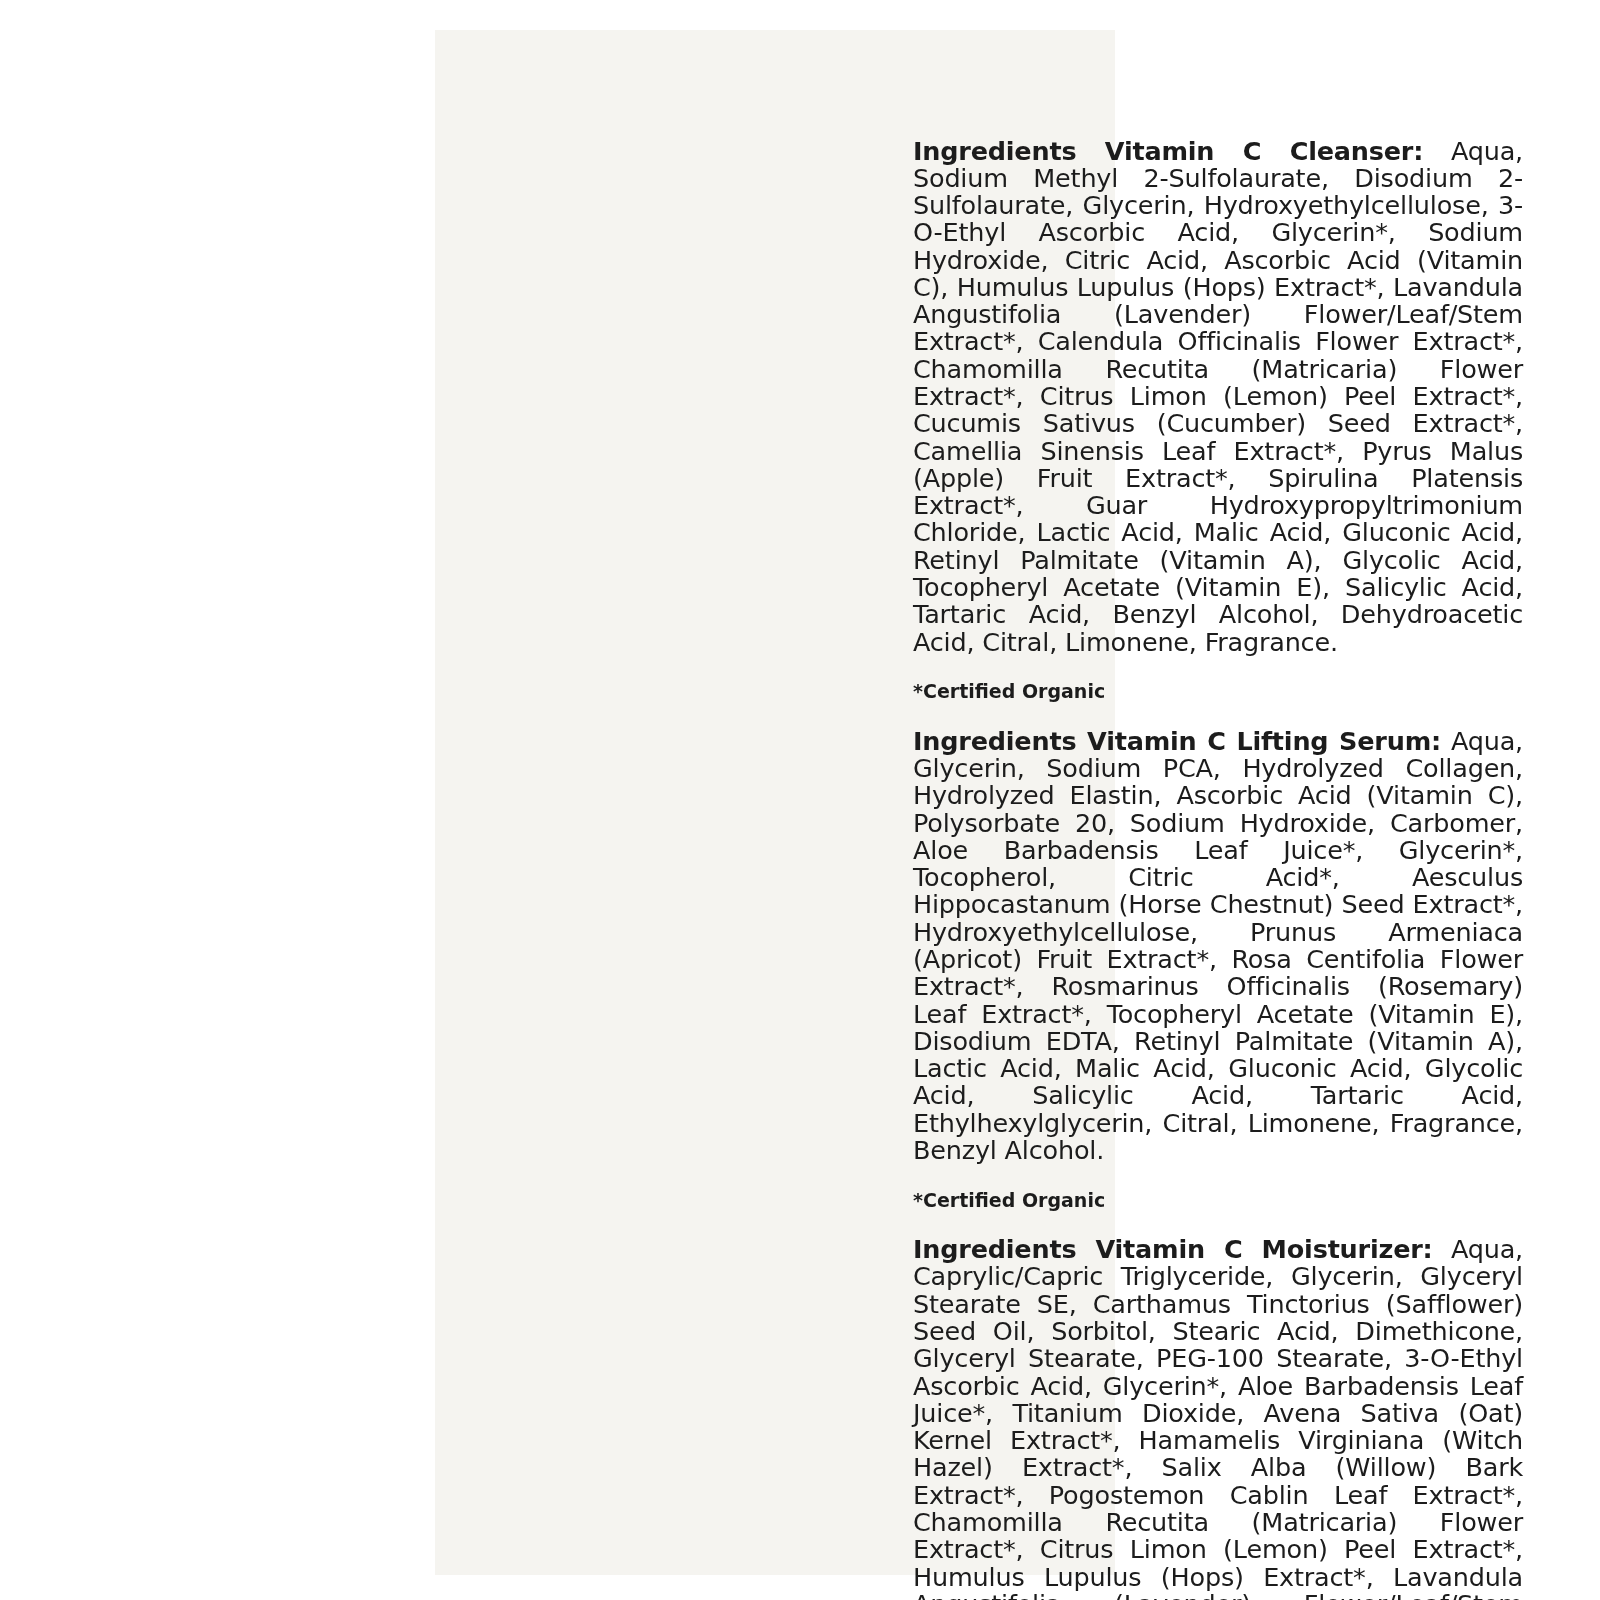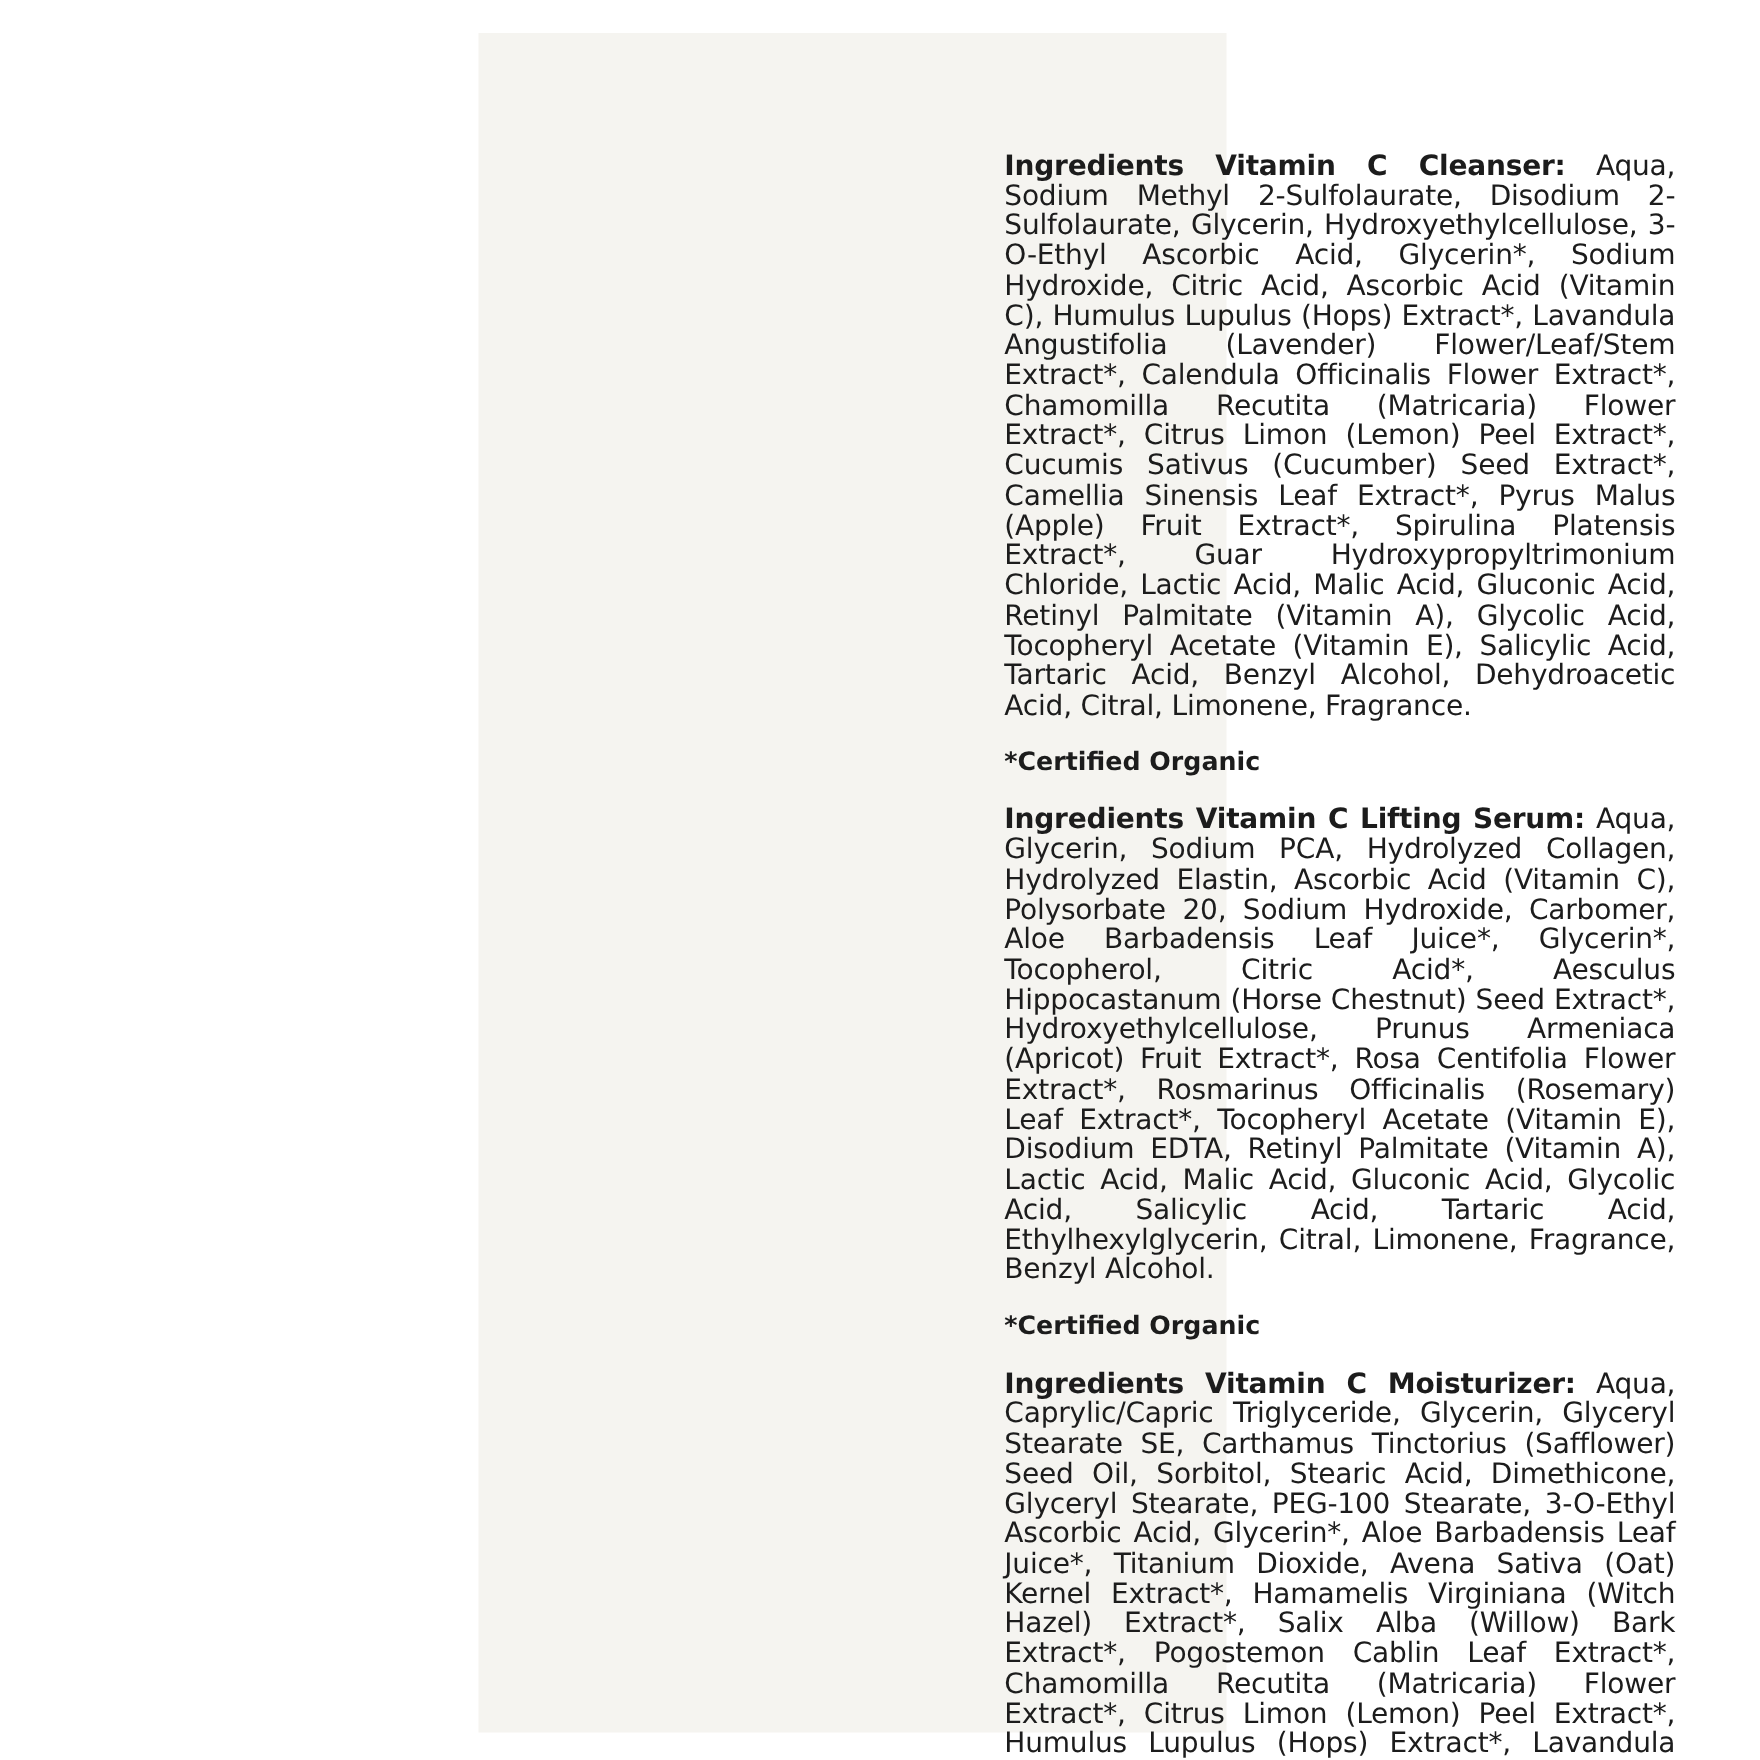--- a/index.html
+++ b/index.html
@@ -37,21 +37,21 @@
     line-height: 1.07;
     color: #1c1c1c;
     text-align: justify;
     text-justify: inter-word;
     letter-spacing: -0.2px;
   }
   .para .lead {
     font-weight: bold;
   }
   .organic {
-    font-size: 23px;
+    font-size: 19px;
     line-height: 1.1;
     font-weight: bold;
     color: #1c1c1c;
     margin-top: 9px;
   }
 </style>
 </head>
 <body>
 
 <div class="page">

